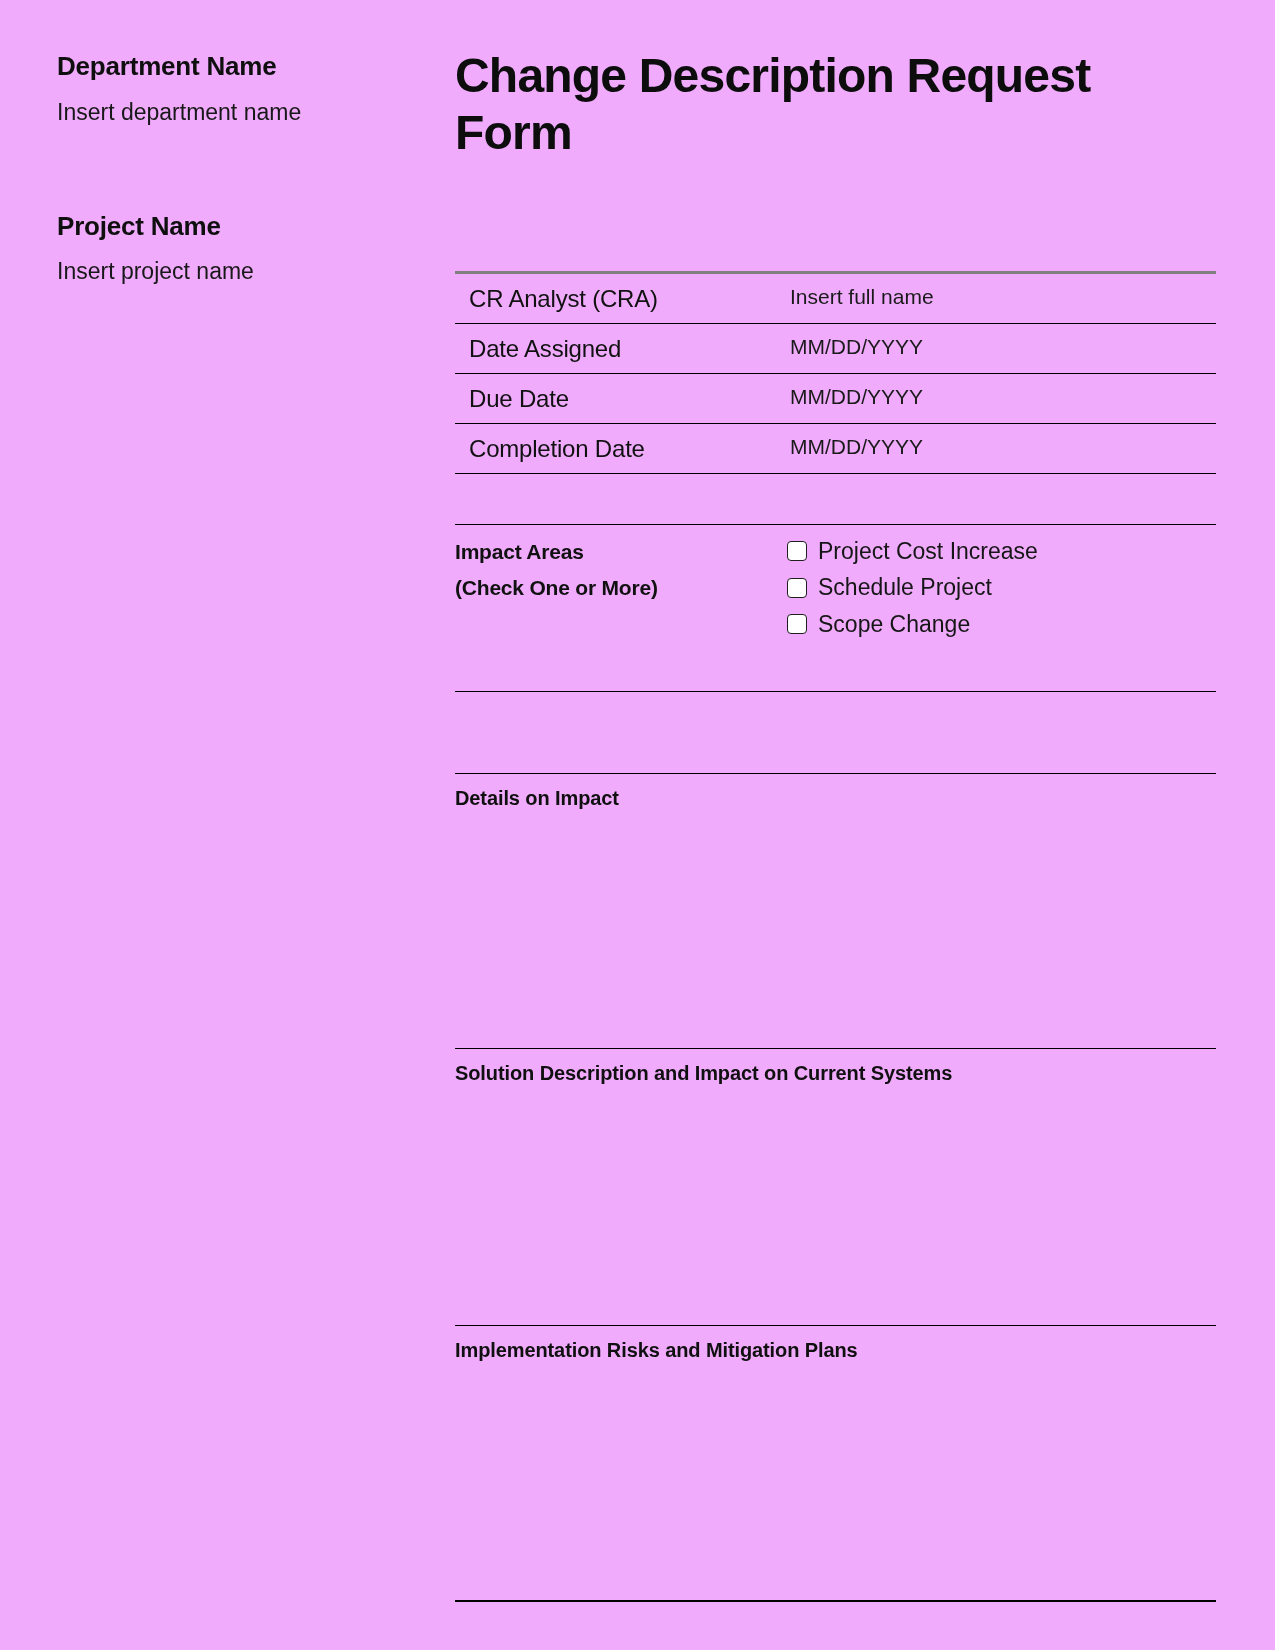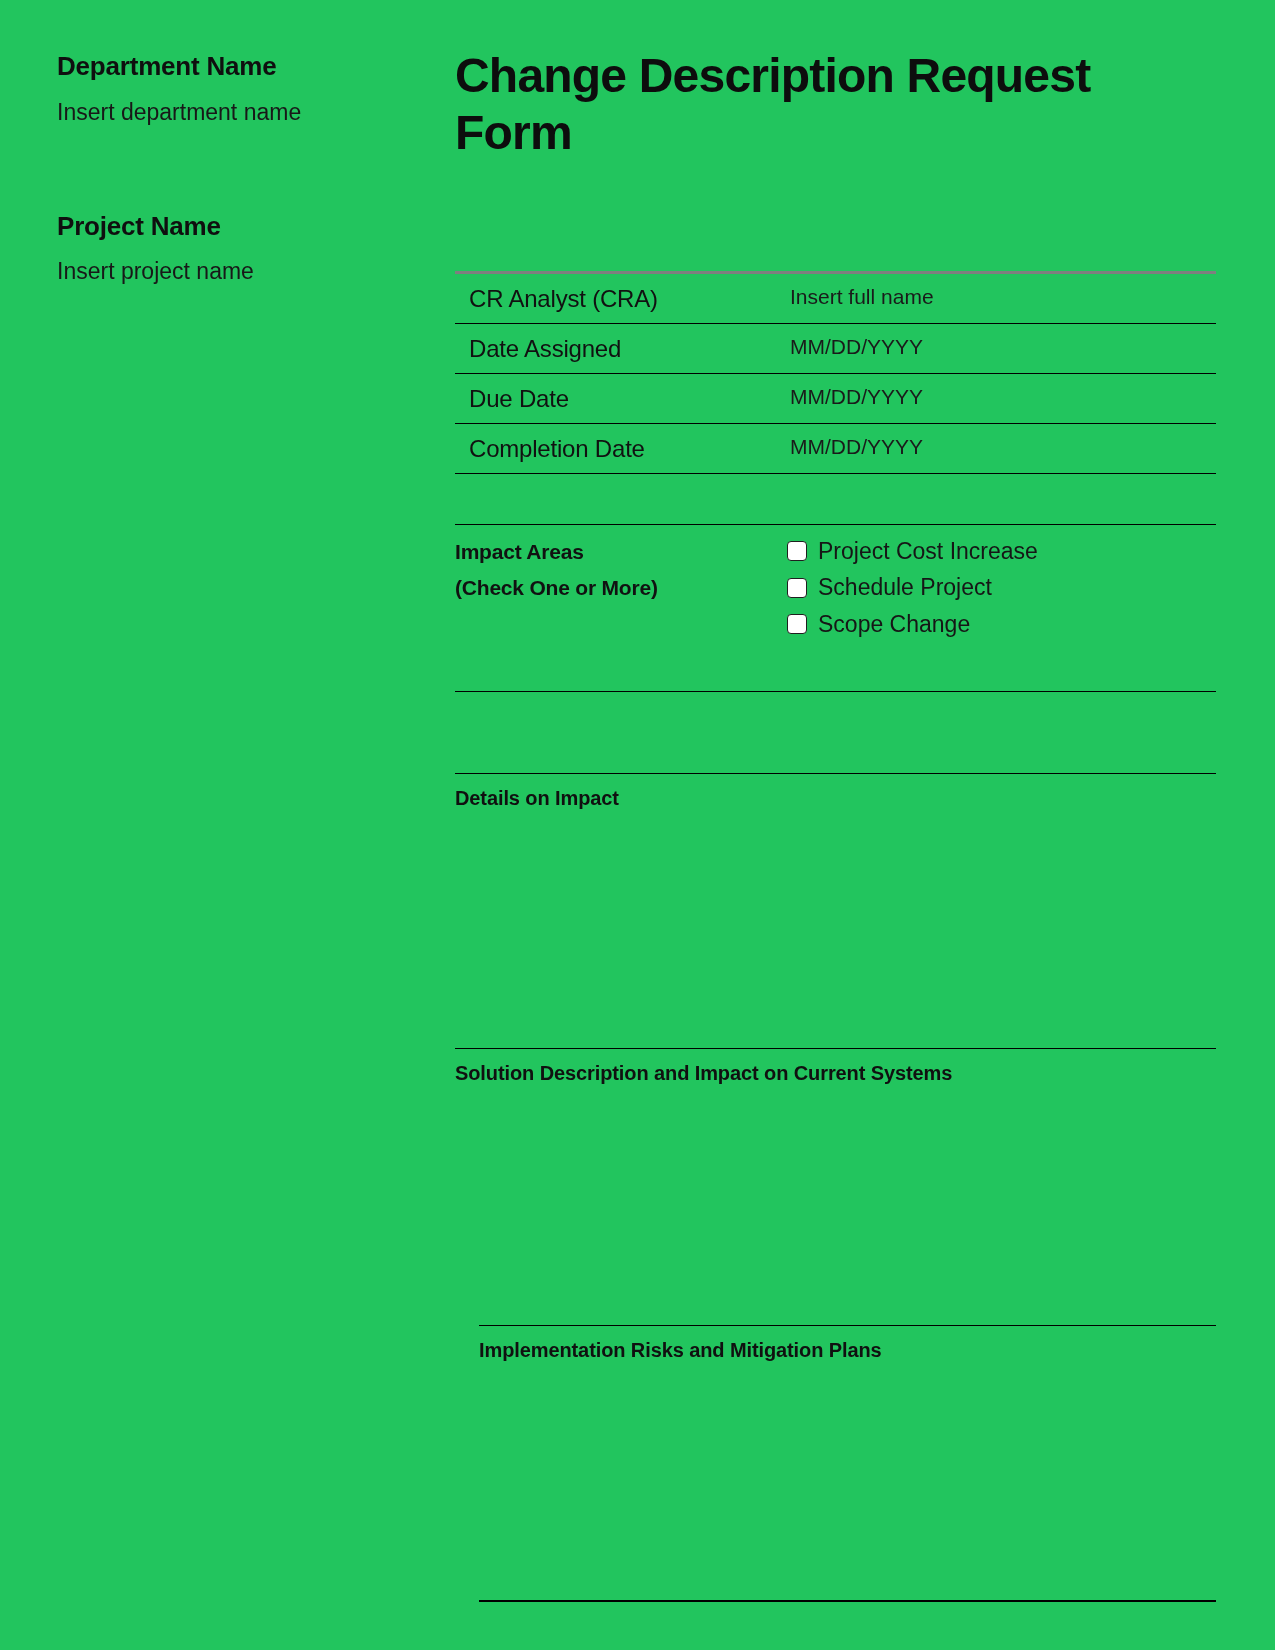--- a/index.html
+++ b/index.html
@@ -1,19 +1,19 @@
 <!DOCTYPE html>
 <html><head>
 <meta charset="utf-8">
 <style>
   html,body{margin:0;padding:0;background:#ffffff;}
   .page{
     position:relative;
     width:1275px;height:1650px;
-    background:#22c55e;
+    background:#f0abfc;
     font-family:"Liberation Sans","DejaVu Sans",sans-serif;
     color:#111111;
     overflow:hidden;
   }
   .abs{position:absolute;}
 
   
   .side-heading{font-size:26px;font-weight:bold;letter-spacing:-0.2px;color:#0f0f0f;}
   .side-value{font-size:23px;font-weight:normal;color:#181818;}
   .doc-title{
@@ -70,21 +70,21 @@
 
   
   .detail-sections{left:455px;top:773px;width:761px;}
   .detail-section{
     position:relative;
     border-top:1.6px solid #000000;
     box-sizing:border-box;
   }
   .detail-section.s0{height:275px;}
   .detail-section.s1{height:277px;}
-  .detail-section.s2{height:277px;border-bottom:2.5px solid #000000;margin-left:24px;}
+  .detail-section.s2{height:277px;border-bottom:2.5px solid #000000;}
   .detail-heading{
     padding-top:13px;
     font-size:20px;font-weight:bold;letter-spacing:-0.1px;color:#101010;
   }
   .detail-input{
     position:absolute;left:0;right:0;top:48px;bottom:2px;
   }
 </style>
 </head>
 <body>

